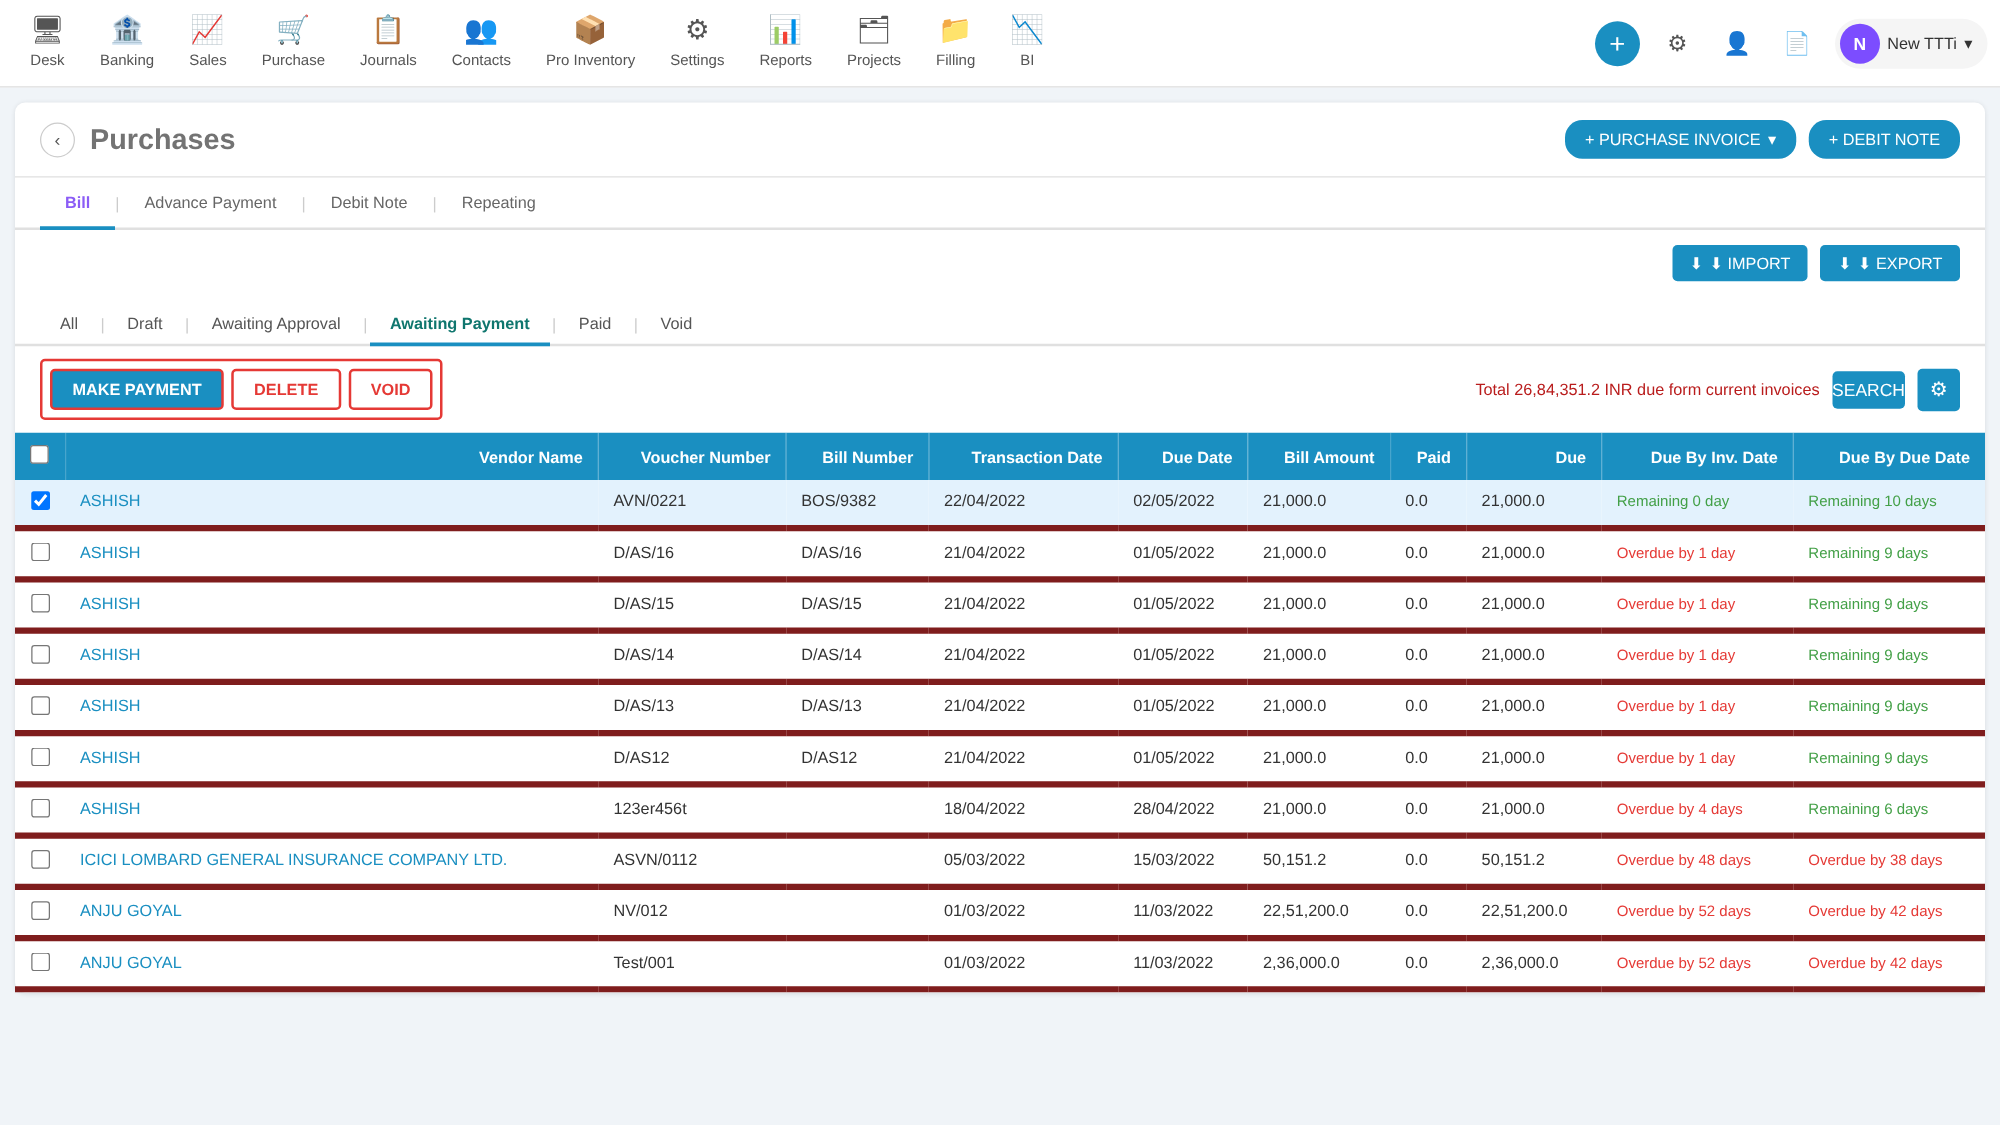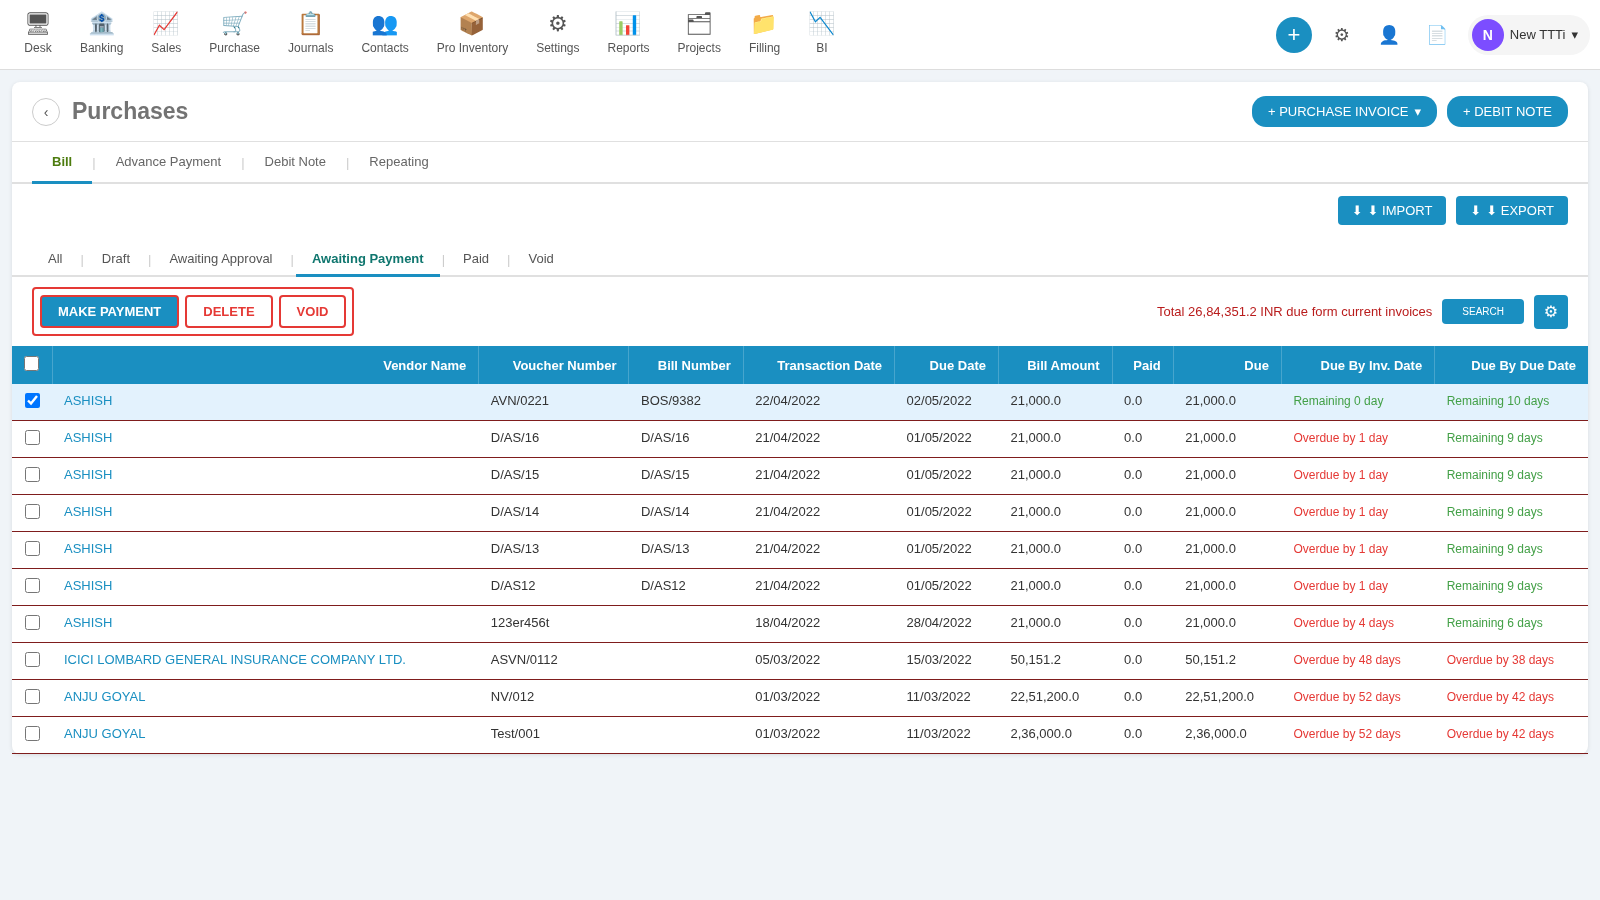--- a/index.html
+++ b/index.html
@@ -68,21 +68,21 @@
     
     .tabs {
       display: flex; border-bottom: 2px solid #e0e0e0;
       padding: 0 20px;
     }
     .tab {
       padding: 12px 20px; cursor: pointer; font-size: 13px;
       color: #666; border-bottom: 3px solid transparent;
       margin-bottom: -2px;
     }
-    .tab.active { color: #4d7c0f; border-bottom: 3px solid #1a8fc1; font-weight: 600; }
+    .tab.active { color: #8b5cf6; border-bottom: 3px solid #1a8fc1; font-weight: 600; }
     .tab-divider { color: #ccc; align-self: center; }
 
     
     .filter-area {
       padding: 12px 20px; display: flex; justify-content: flex-end; gap: 10px;
     }
     .btn-outline-teal {
       background: #1a8fc1; color: #fff; border: none; padding: 7px 14px;
       border-radius: 4px; cursor: pointer; font-size: 13px;
       display: flex; align-items: center; gap: 5px;
@@ -118,22 +118,22 @@
     }
     .btn-delete {
       background: #fff; color: #e53935; border: 2px solid #e53935;
     }
     .btn-void {
       background: #fff; color: #e53935; border: 2px solid #e53935;
     }
     .action-bar-right { display: flex; align-items: center; gap: 10px; }
     .total-info { font-size: 13px; color: #b91c1c; }
     .btn-search {
-      background: #1a8fc1; color: #fff; border: none; padding: 7px 20px;
-      border-radius: 4px; cursor: pointer; font-size: 10px;
+      background: #1a8fc1; color: #fff; border: none; padding: 7px 0;
+      border-radius: 4px; cursor: pointer; font-size: 14px;
     }
     .btn-gear {
       background: #1a8fc1; color: #fff; border: none; width: 34px; height: 34px;
       border-radius: 4px; cursor: pointer; font-size: 16px;
       display: flex; align-items: center; justify-content: center;
     }
 
     
     .action-highlight {
       border: 2px solid #e53935; padding: 6px; border-radius: 4px;
@@ -142,21 +142,21 @@
 
     
     .table-container { overflow-x: auto; }
     table { width: 100%; border-collapse: collapse; font-size: 13px; }
     thead tr { background: #1a8fc1; color: #fff; }
     thead th {
       padding: 10px 12px; text-align: right; white-space: nowrap;
       font-weight: 600; border-right: 1px solid rgba(255,255,255,0.2);
     }
     thead th:last-child { border-right: none; }
-    tbody tr { border-bottom: 1px solid #7f1d1d; }
+    tbody tr { border-bottom: 5px solid #7f1d1d; }
     tbody td { padding: 9px 12px; vertical-align: top; }
     .vendor-link { color: #1a8fc1; text-decoration: none; }
     .overdue-red { color: #e53935; font-size: 12px; }
     .remaining-green { color: #43a047; font-size: 12px; }
     .checkbox-cell { width: 40px; text-align: center; }
     input[type="checkbox"] { width: 15px; height: 15px; cursor: pointer; }
     .checked-row { background: #e3f2fd !important; }
   </style>
 </head>
 <body>

